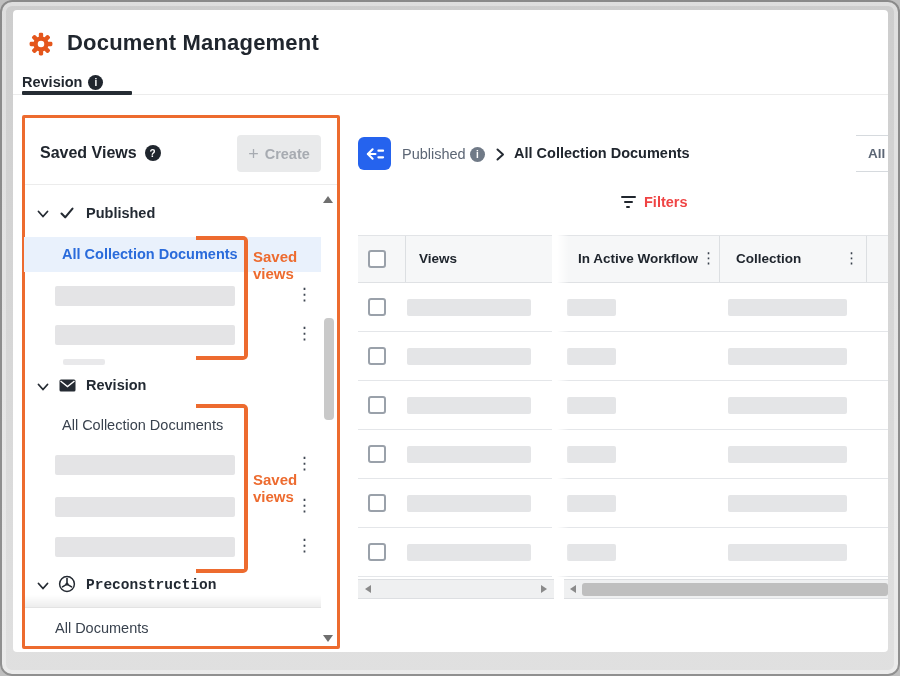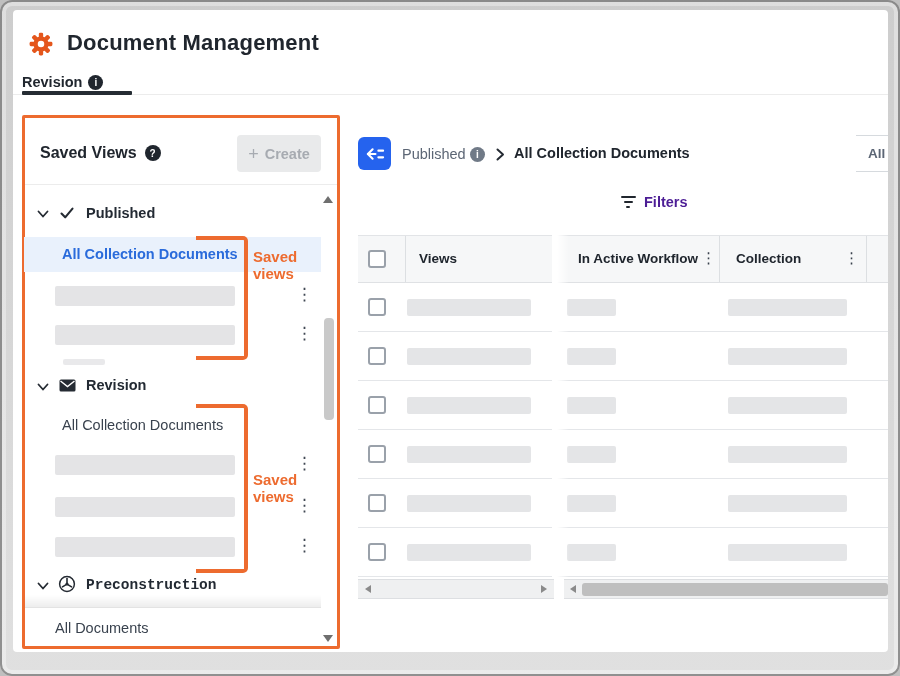--- a/index.html
+++ b/index.html
@@ -43,21 +43,21 @@
   .collapse-btn{background:#2563ee;border:none;border-radius:6px;display:flex;align-items:center;justify-content:center;cursor:pointer;}
   .crumb{font-size:14.5px;color:#5c6675;}
   .crumb-current{font-size:14.5px;font-weight:bold;color:#20262e;}
   .seg-on{background:#2563ee;color:#fff;border-radius:4px 0 0 4px;font-size:13.5px;font-weight:bold;
     display:flex;align-items:center;justify-content:center;border:1px solid #2563ee;cursor:pointer;}
   .seg-off{background:#fff;color:#5c6675;font-size:13.5px;font-weight:600;display:flex;align-items:center;
     border:1px solid #d6dade;border-left:none;padding-left:12px;cursor:pointer;}
   .kw-input{border:1px solid #c6cbd2;border-radius:6px;font-size:14px;color:#333;padding:0 34px 0 13px;
     font-family:inherit;outline:none;width:100%;height:100%;}
   .kw-input::placeholder{color:#6e7682;}
-  .filters-label{font-size:14.5px;font-weight:600;color:#4c1d95;}
+  .filters-label{font-size:14.5px;font-weight:600;color:#ef4444;}
   .flt-line{background:#20262e;height:2px;border-radius:1px;}
   
   .thead{background:#f6f7f8;border-top:1px solid #e2e4e7;border-bottom:1px solid #dfe1e4;}
   .th{font-size:13.5px;font-weight:bold;color:#20262e;}
   .vline{background:#dcdfe2;width:1px;}
   .checkbox{width:18px;height:18px;border:2px solid #9aa1aa;border-radius:3px;background:#fff;cursor:pointer;}
   .row-border{border-bottom:1px solid #e4e6e9;}
   .cell-skel{background:#e4e5e7;border-radius:2px;}
   .freeze-fade{background:linear-gradient(to right,#ffffff 30%,rgba(255,255,255,0));}
   .hsb{background:#eff0f1;border-top:1px solid #dddfe2;border-bottom:1px solid #dddfe2;}

